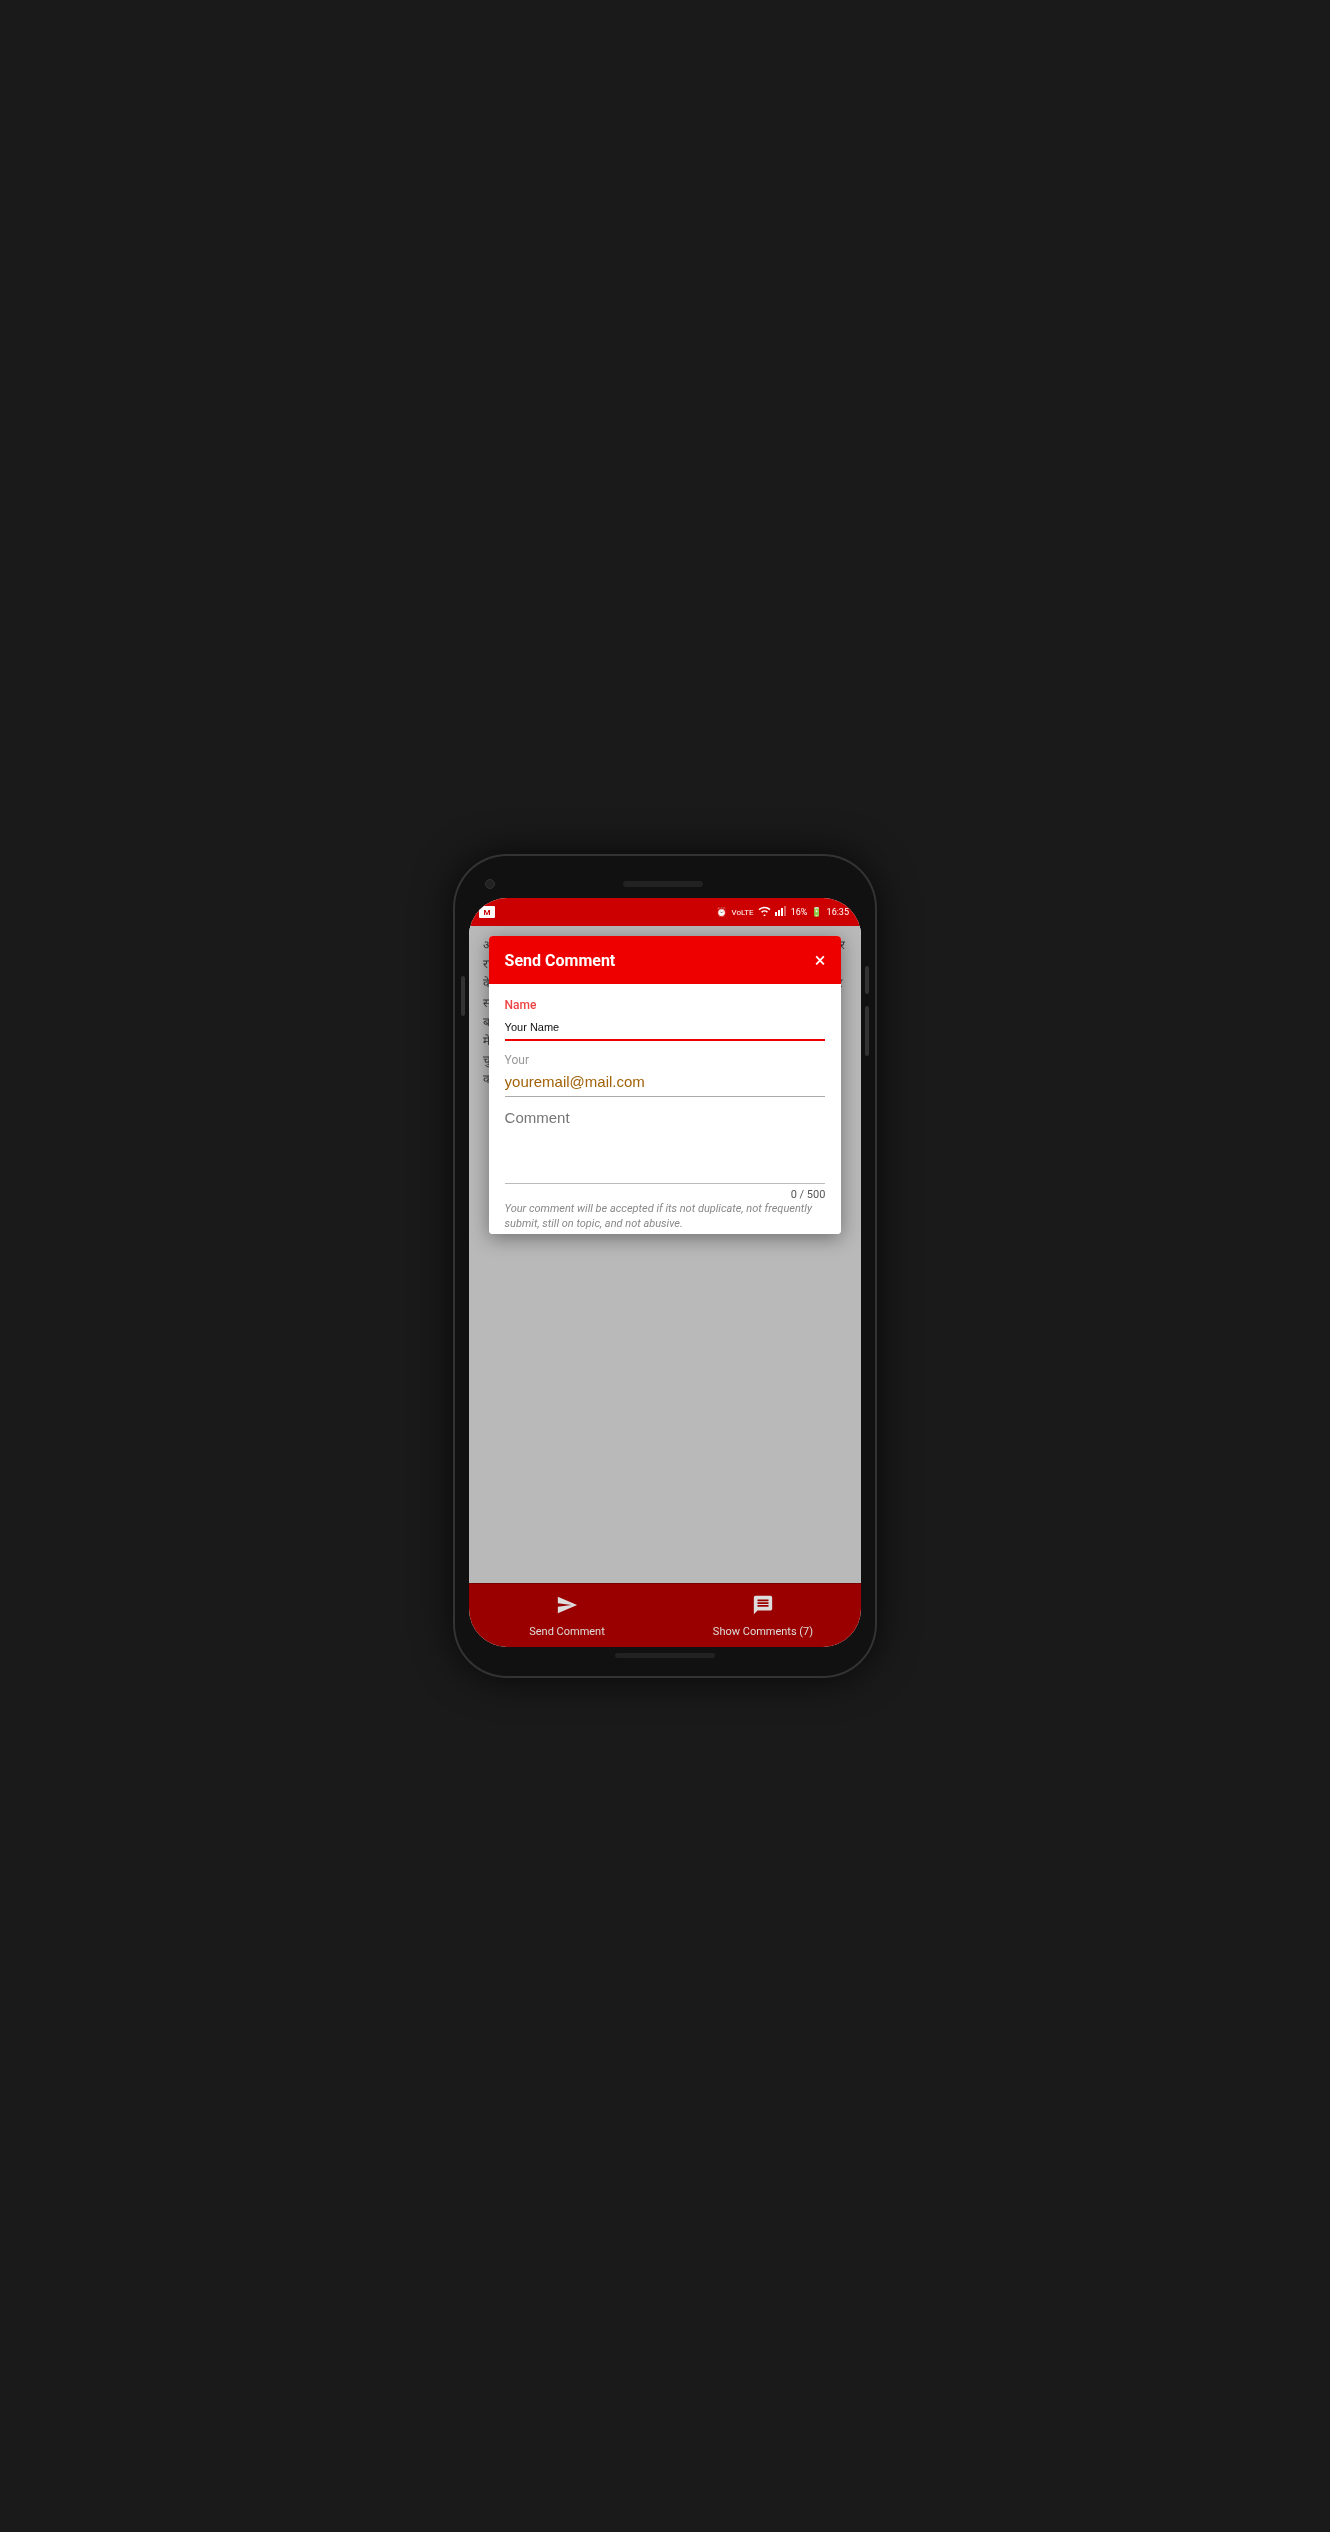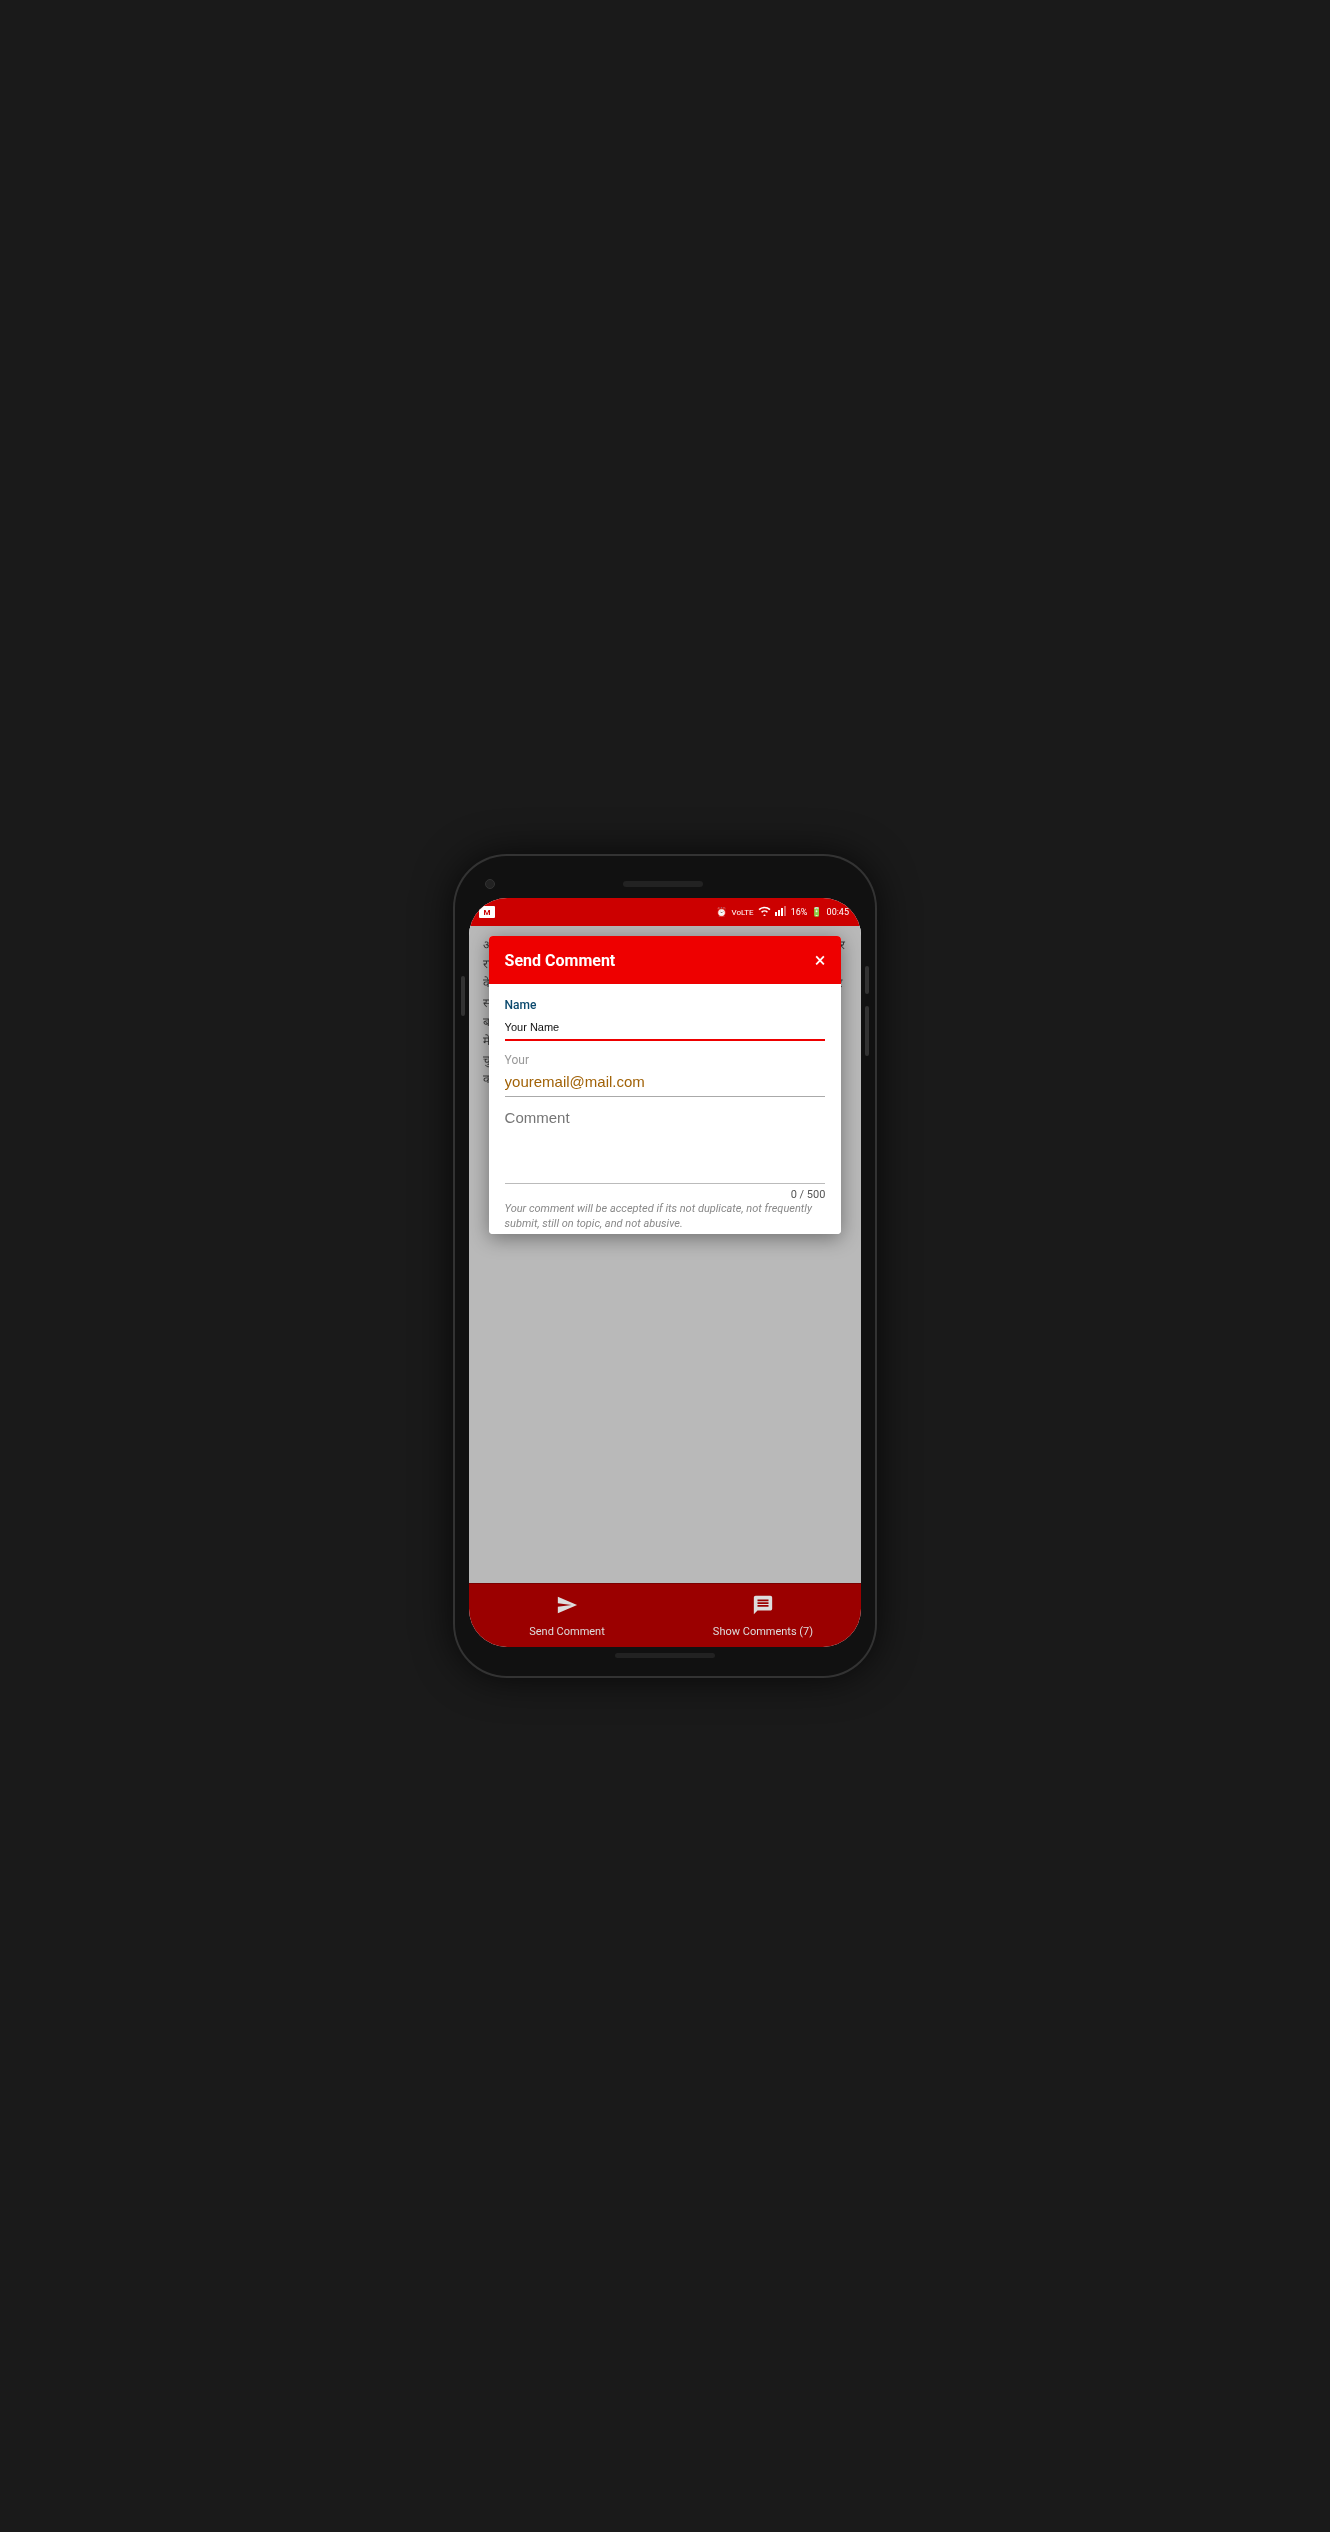--- a/index.html
+++ b/index.html
@@ -180,21 +180,21 @@
       line-height: 1;
     }
 
     .modal-body {
       padding: 14px 16px 0 16px;
       background: white;
     }
 
     .field-label {
       font-size: 12px;
-      color: #0c4a6e;
+      color: #ef4444;
       margin-bottom: 4px;
       font-weight: 500;
     }
 
     .field-label-gray {
       font-size: 12px;
       color: #999;
       margin-bottom: 4px;
     }
 
@@ -342,21 +342,21 @@
         <span>
           <svg width="12" height="10" viewBox="0 0 12 10" fill="white">
             <rect x="0" y="6" width="2" height="4"></rect>
             <rect x="3" y="4" width="2" height="6"></rect>
             <rect x="6" y="2" width="2" height="8"></rect>
             <rect x="9" y="0" width="2" height="10" fill="rgba(255,255,255,0.4)"></rect>
           </svg>
         </span>
         <span>16%</span>
         <span>🔋</span>
-        <span>00:45</span>
+        <span>16:35</span>
       </div>
     </div>
 
     <div class="article-area" style="flex:1; position:relative;">
       <p class="article-text">अपनी बात रखने की तैयारी में है कुछ यहीं हाल होशंगाबाद सिवनी रायसेन की पूरी और राजगढ़ तथा सतना के भी इसी तरह की समस्या जिला अध्यक्ष के चयन के लिए प्रदेश के नेतृत्व के सामने उत्पन्न हो रही है भारतीय जनता पार्टी के संगठन को इस बाप का डर सता रहा है कि अभी किसी भी फैसले से पार्टी में बगावत शुरू नहीं हो जाए तथा इस बात का भी प्रयास किया जा रहा है कि 56 संगठनात्मक जिलों में से अधिक से अधिक में निर्वाचन आम सहमति से ही हो जाए अगर ऐसा हो जाता है तो प्रदेश अध्यक्ष के चुनाव की प्रक्रिया शुरू कर दी जाएगी तथा रविवार रात तक सभी जिलों से आए नामों को</p>
 
       <div class="overlay">
         <div class="modal">
           
           <div class="modal-header">

